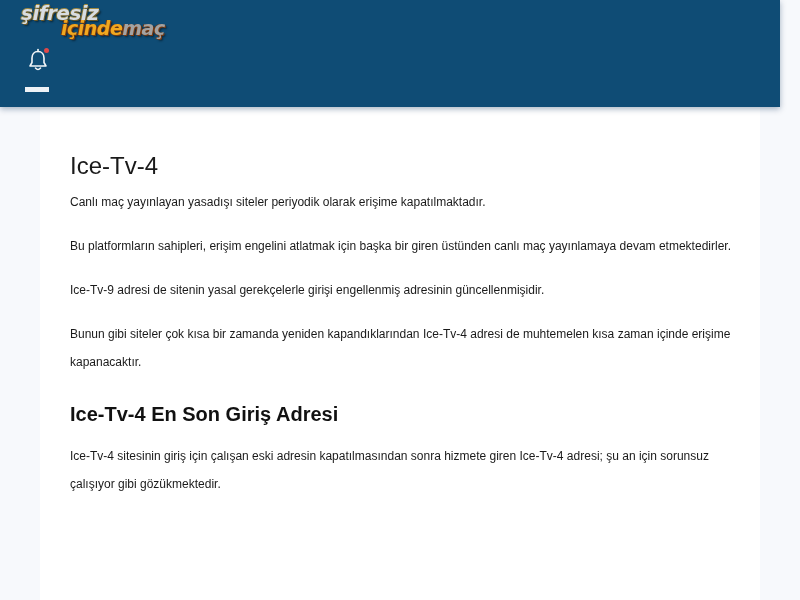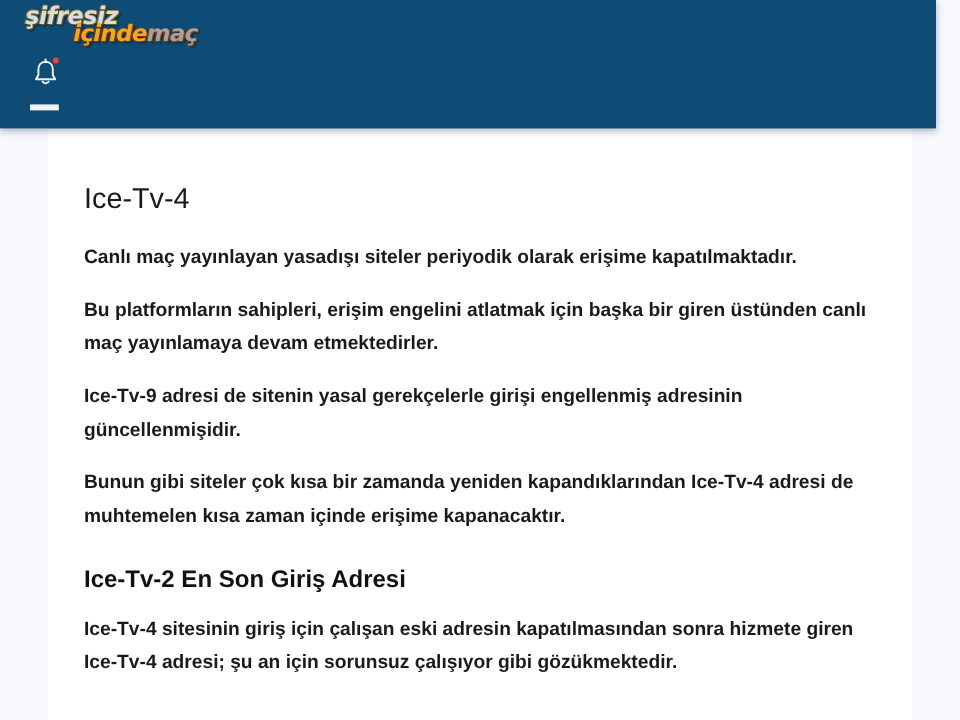--- a/index.html
+++ b/index.html
@@ -94,28 +94,27 @@
       position: absolute;
       left: 30px;
       top: 44px;
       width: 665px;
     }
     .page-title {
       font-size: 24px;
       font-weight: normal;
       color: #1a1a1a;
       line-height: 30px;
-      margin-bottom: 20px;
+      margin-bottom: 7px;
     }
     .para {
-      font-size: 16px;
+      font-size: 12px;
       line-height: 28px;
       color: #1a1a1a;
       margin-bottom: 16px;
-      font-weight: bold;
     }
     .section-title {
       font-size: 20px;
       font-weight: bold;
       line-height: 28px;
       color: #111;
       margin-top: 24px;
       margin-bottom: 14px;
     }
   </style>
@@ -144,16 +143,16 @@
   </div>
 </header>
 
 <main class="card">
   <article class="content">
     <h1 class="page-title">Ice-Tv-4</h1>
     <p class="para">Canlı maç yayınlayan yasadışı siteler periyodik olarak erişime kapatılmaktadır.</p>
     <p class="para">Bu platformların sahipleri, erişim engelini atlatmak için başka bir giren üstünden canlı maç yayınlamaya devam etmektedirler.</p>
     <p class="para">Ice-Tv-9 adresi de sitenin yasal gerekçelerle girişi engellenmiş adresinin güncellenmişidir.</p>
     <p class="para">Bunun gibi siteler çok kısa bir zamanda yeniden kapandıklarından Ice-Tv-4 adresi de muhtemelen kısa zaman içinde erişime kapanacaktır.</p>
-    <h2 class="section-title">Ice-Tv-2 En Son Giriş Adresi</h2>
+    <h2 class="section-title">Ice-Tv-4 En Son Giriş Adresi</h2>
     <p class="para">Ice-Tv-4 sitesinin giriş için çalışan eski adresin kapatılmasından sonra hizmete giren Ice-Tv-4 adresi; şu an için sorunsuz çalışıyor gibi gözükmektedir.</p>
   </article>
 </main>
 
 </body></html>

